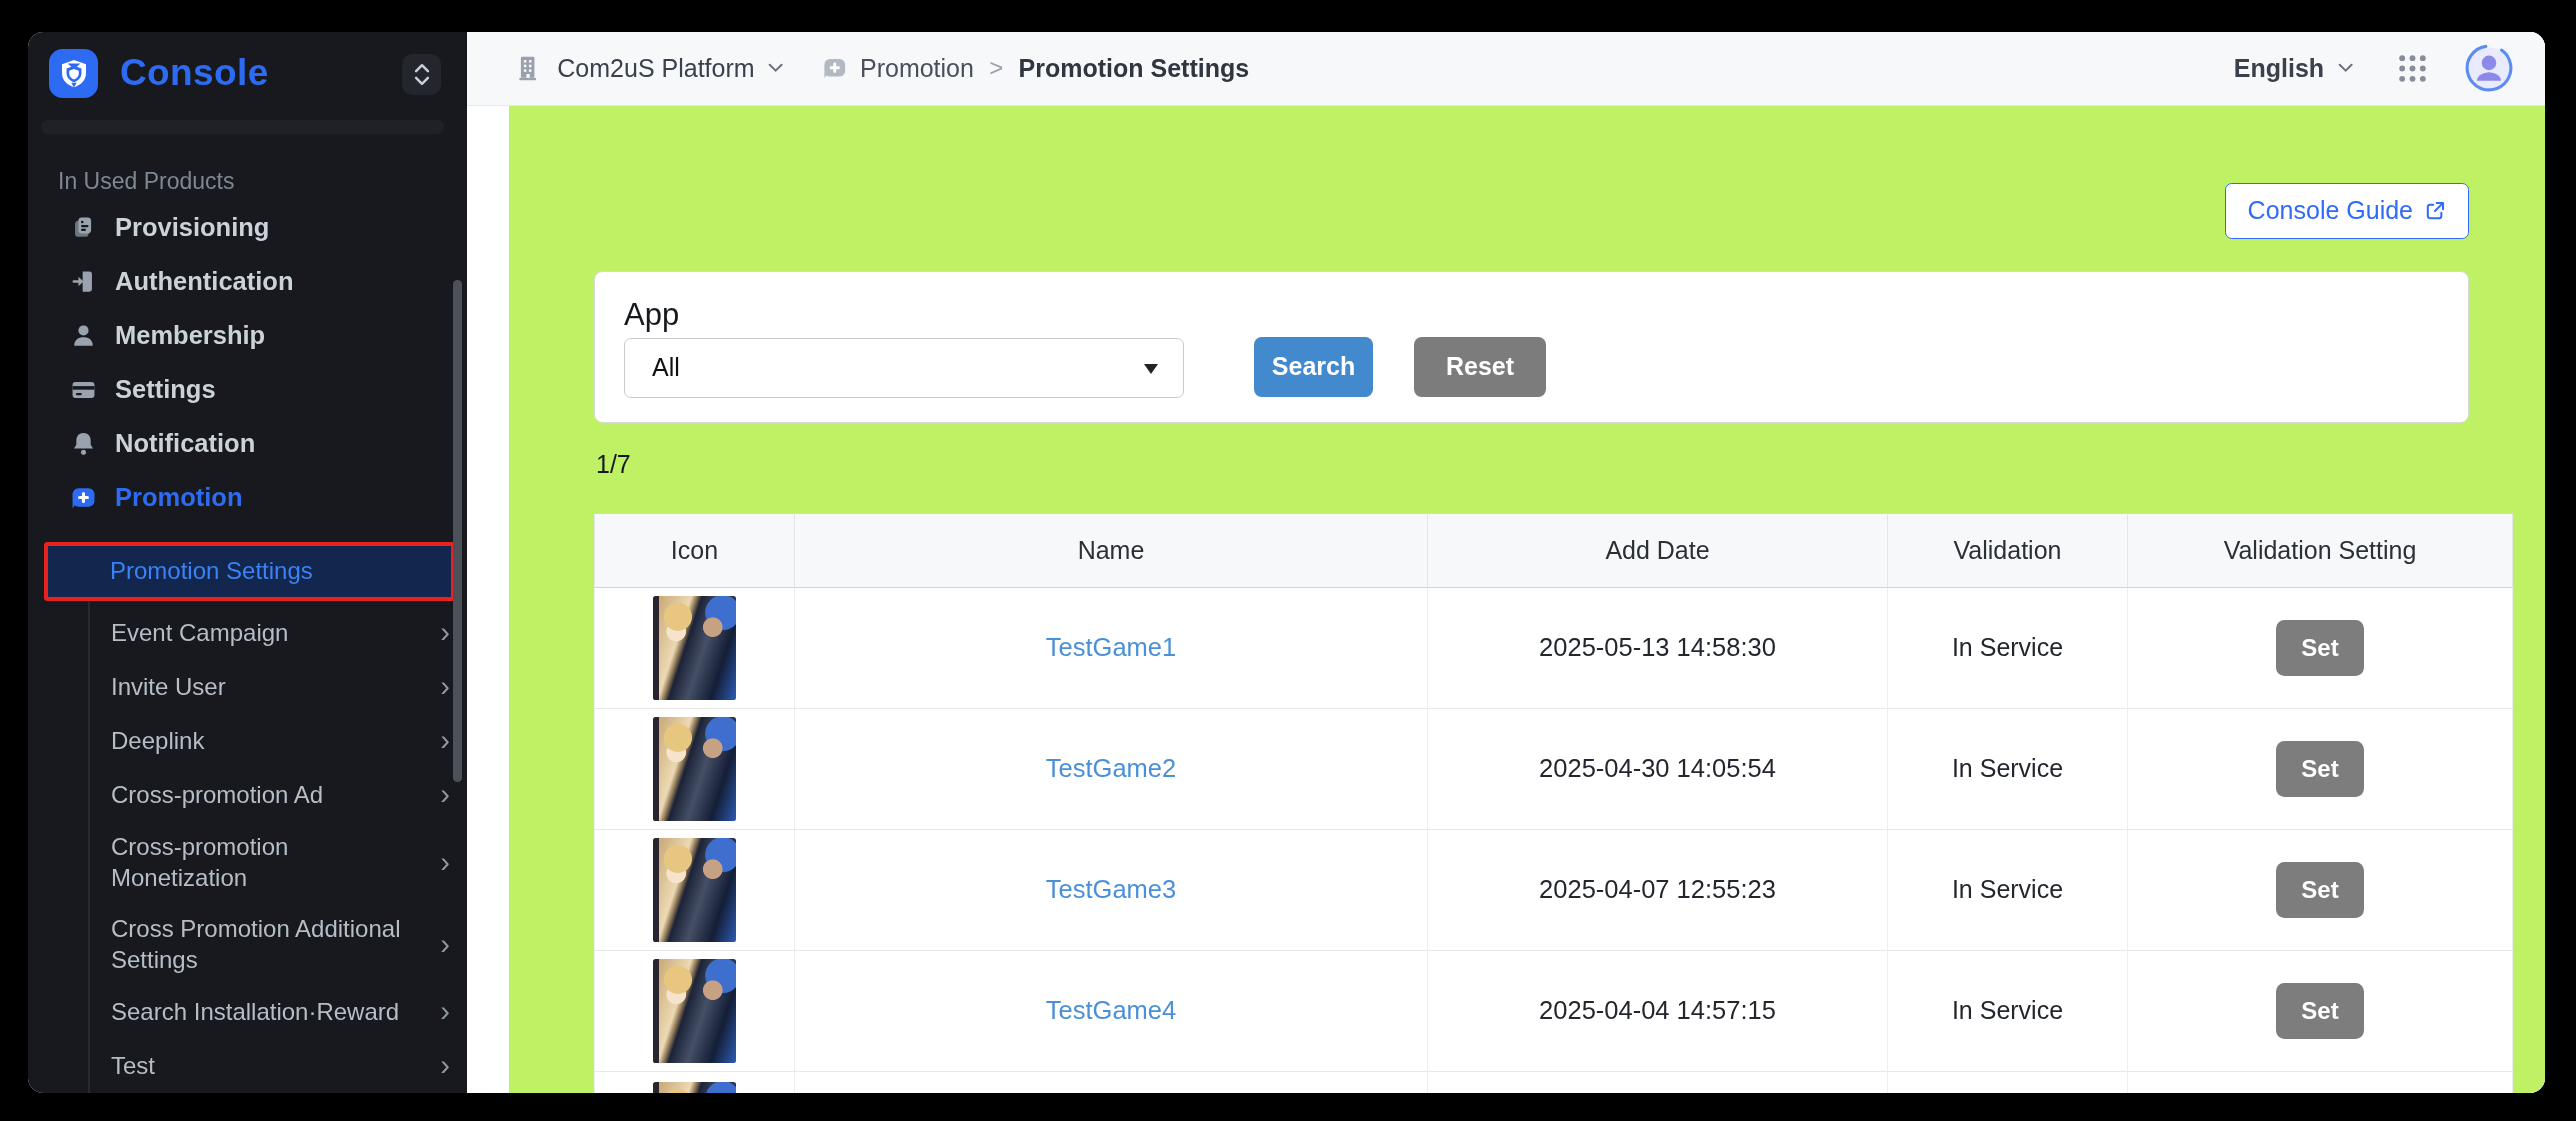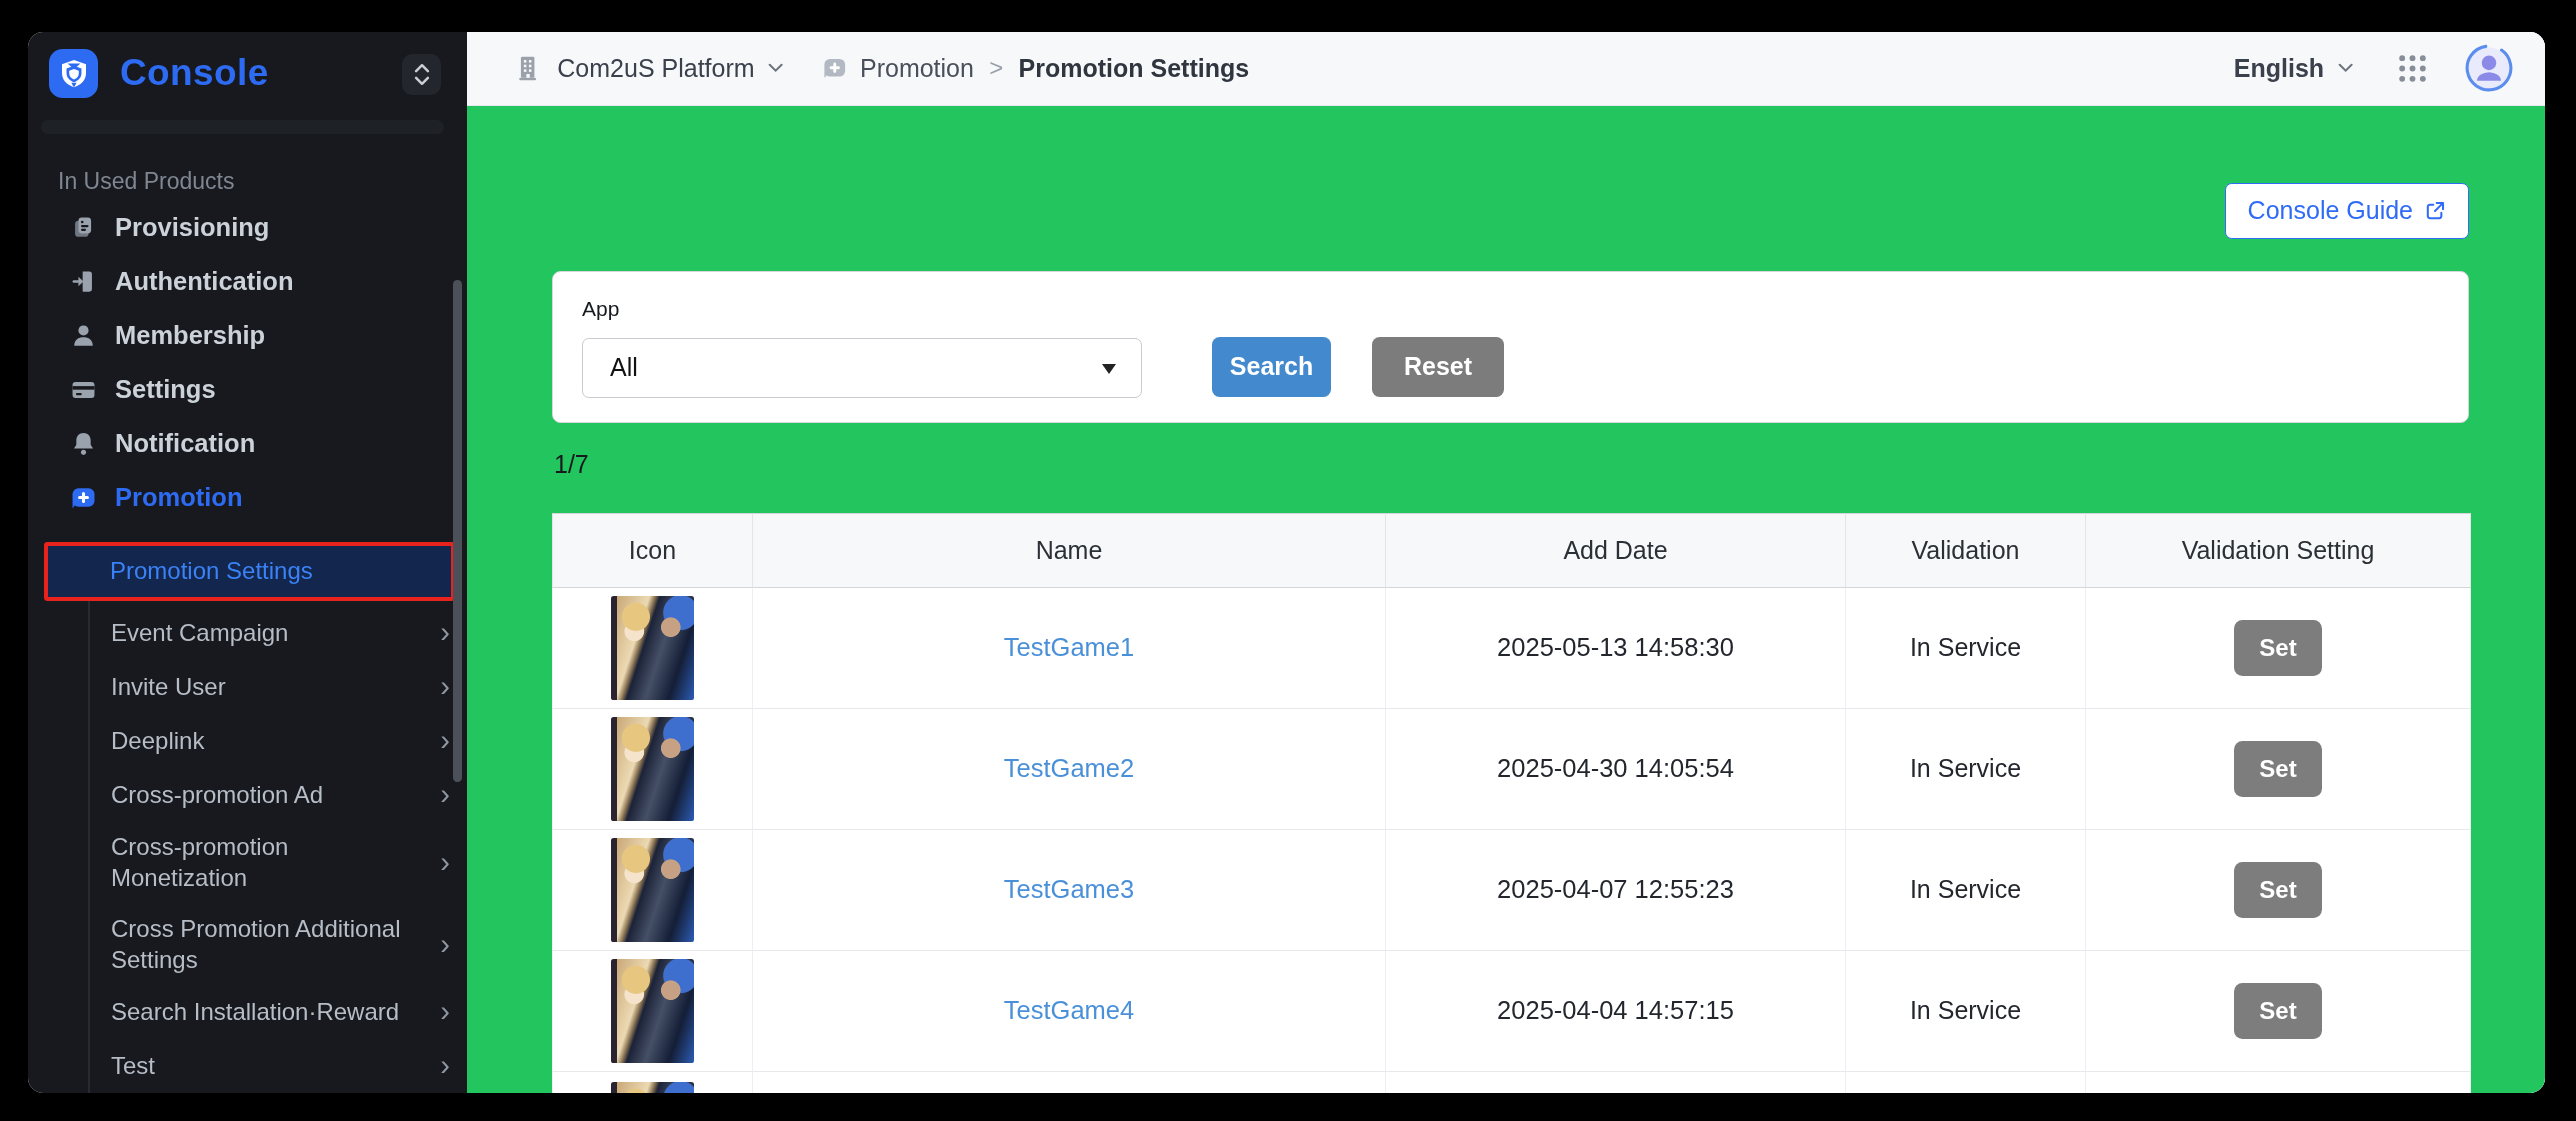--- a/index.html
+++ b/index.html
@@ -49,28 +49,28 @@
   .tb-text { font-size:25px; color:#3a414c; }
   .tb-caret { margin-left:13.6px; display:flex; }
   .crumb-sep { font-size:24px; color:#9aa0a9; margin:0 15.3px; }
   .crumb-strong { font-size:25px; font-weight:700; color:#2f3640; }
   .crumb-link { font-size:25px; color:#49505b; }
   .tb-right { display:flex; align-items:center;font-weight:bold; }
   .grid-btn { margin-left:44px; display:flex; cursor:pointer; }
   .avatar { margin-left:37px; width:48px; height:48px; display:flex; cursor:pointer; }
 
   
-  .main { position:relative; flex:1; background:#22c55e; min-height:0; }
+  .main { position:relative; flex:1; background:#bef264; min-height:0;margin-left:42px; }
   .guide-btn { position:absolute; top:77px; right:76px; height:56px; padding:0 22px;
                border:1.7px solid #2f6bf6; border-radius:6.8px; background:#fff; color:#2f6bf6;
                font-size:25px; display:flex; align-items:center; gap:11px; cursor:pointer;
                font-family:inherit; }
   .filter-card { position:absolute; left:85px; right:76px; top:165px; height:152px;
                  border:1.7px solid #d6d8dc; border-radius:8.5px; background:#fff; }
-  .filter-label { position:absolute; left:29px; top:25.5px; font-size:21px; color:#16191d; }
+  .filter-label { position:absolute; left:29px; top:25.5px; font-size:31px; color:#16191d; }
   .app-select { position:absolute; left:29px; top:66px; width:560px; height:60px;
                 border:1.7px solid #c7cacf; border-radius:6.8px; background:#fff;
                 display:flex; align-items:center; padding-left:27px; font-size:25px; color:#111;
                 cursor:pointer; }
   .select-caret { position:absolute; right:25.5px; top:25px; width:0; height:0;
                   border-left:7.7px solid transparent; border-right:7.7px solid transparent;
                   border-top:10.2px solid #222; }
   .btn { border:none; border-radius:7.7px; height:60px; color:#fff; font-weight:700; font-size:25px;
          cursor:pointer; font-family:inherit; }
   .search-btn { position:absolute; left:659px; top:65px; width:119px; background:#4389cd; }

